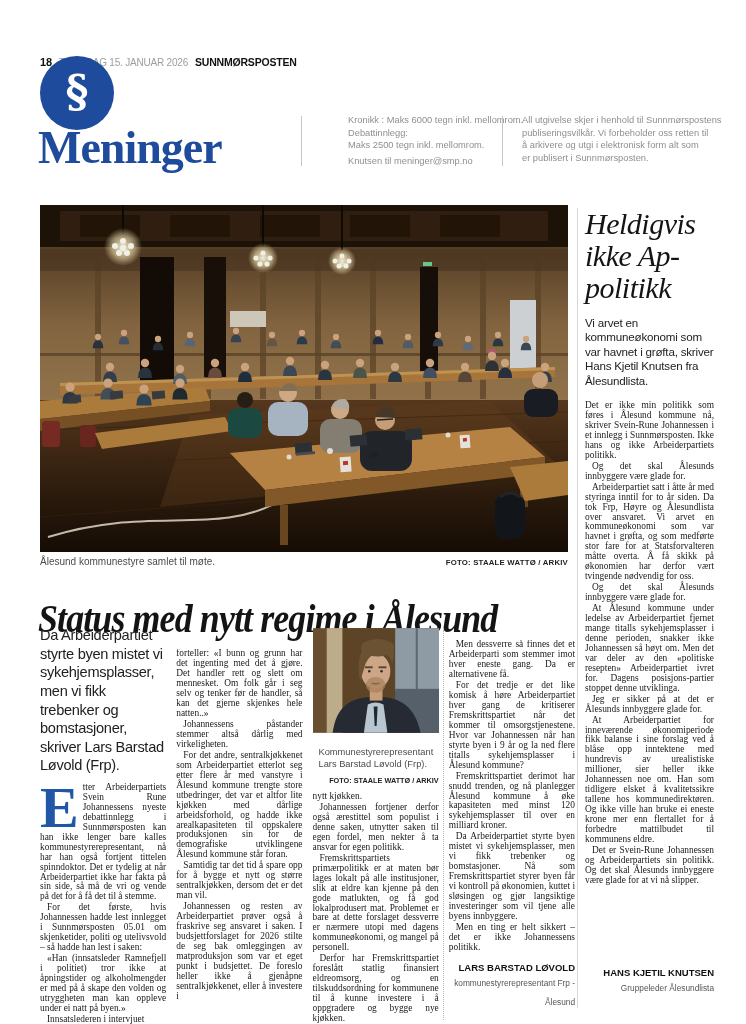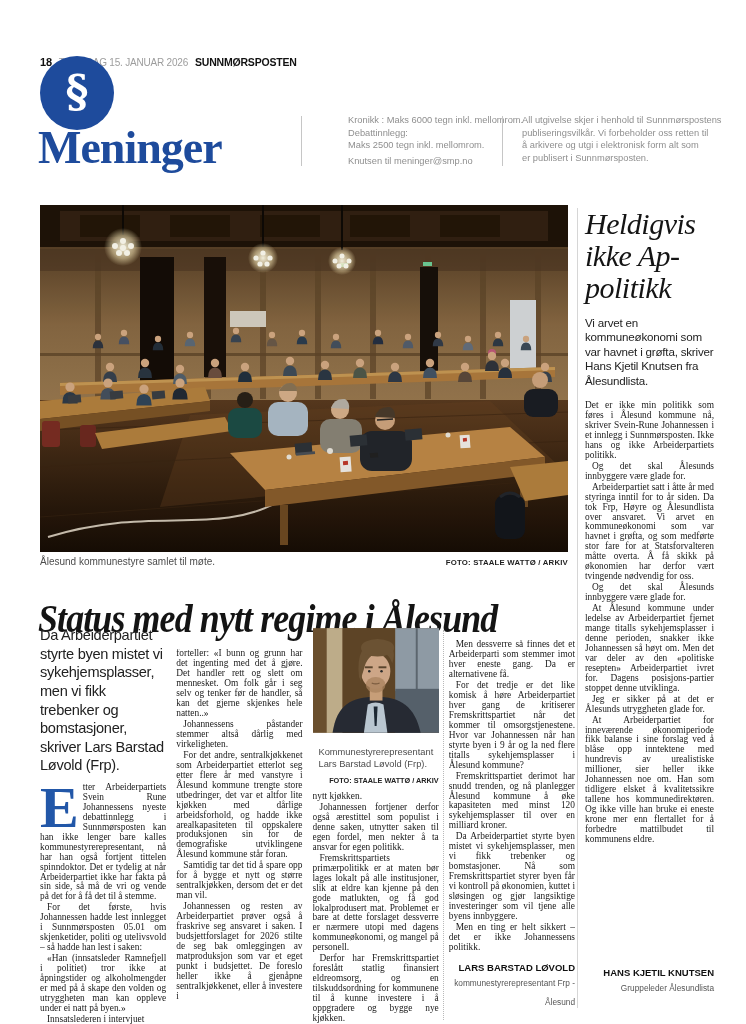--- a/index.html
+++ b/index.html
@@ -371,19 +371,20 @@
 
 <div class="oped-divider"></div>
 <aside class="oped">
   <h2><span>Heldigvis</span><br><span>ikke Ap-</span><br><span>politikk</span></h2>
   <p class="olead">Vi arvet en kommuneøkonomi som var havnet i grøfta, skriver Hans Kjetil Knutsen fra Ålesundlista.</p>
   <p class="body">Det er ikke min politikk som føres i Ålesund kommune nå, skriver Svein-Rune Johannessen i et innlegg i Sunnmørsposten. Ikke hans og ikke Arbeiderpartiets politikk.</p>
   <p class="body ind">Og det skal Ålesunds innbyggere være glade for.</p>
   <p class="body ind">Arbeiderpartiet satt i åtte år med styringa inntil for to år siden. Da tok Frp, Høyre og Ålesundlista over ansvaret. Vi arvet en kommuneøkonomi som var havnet i grøfta, og som medførte stor fare for at Statsforvalteren måtte overta. Å få skikk på økonomien har derfor vært tvingende nødvendig for oss.</p>
   <p class="body ind">Og det skal Ålesunds innbyggere være glade for.</p>
   <p class="body ind">At Ålesund kommune under ledelse av Arbeiderpartiet fjernet mange titalls sykehjemsplasser i denne perioden, snakker ikke Johannessen så høyt om. Men det var deler av den «politiske resepten» Arbeiderpartiet ivret for. Dagens posisjons-partier stoppet denne utviklinga.</p>
-  <p class="body ind">Jeg er sikker på at det er Ålesunds utryggheten glade for.</p>
+  <p class="body ind">Jeg er sikker på at det er Ålesunds innbyggere glade for.</p>
   <p class="body ind">At Arbeiderpartiet for inneværende økonomiperiode fikk balanse i sine forslag ved å blåse opp inntektene med hundrevis av urealistiske millioner, sier heller ikke Johannessen noe om. Han som tidligere elsket å kvalitetssikre tallene hos kommunedirektøren. Og ikke ville han bruke ei eneste krone mer enn flertallet for å forbedre mattilbudet til kommunens eldre.</p>
+  <p class="body ind">Det er Svein-Rune Johannessen og Arbeiderpartiets sin politikk. Og det skal Ålesunds innbyggere være glade for at vi nå slipper.</p>
   <div class="byline">
     <div class="name">HANS KJETIL KNUTSEN</div>
     <div class="role">Gruppeleder Ålesundlista</div>
   </div>
 </aside>
 
 </body></html>

